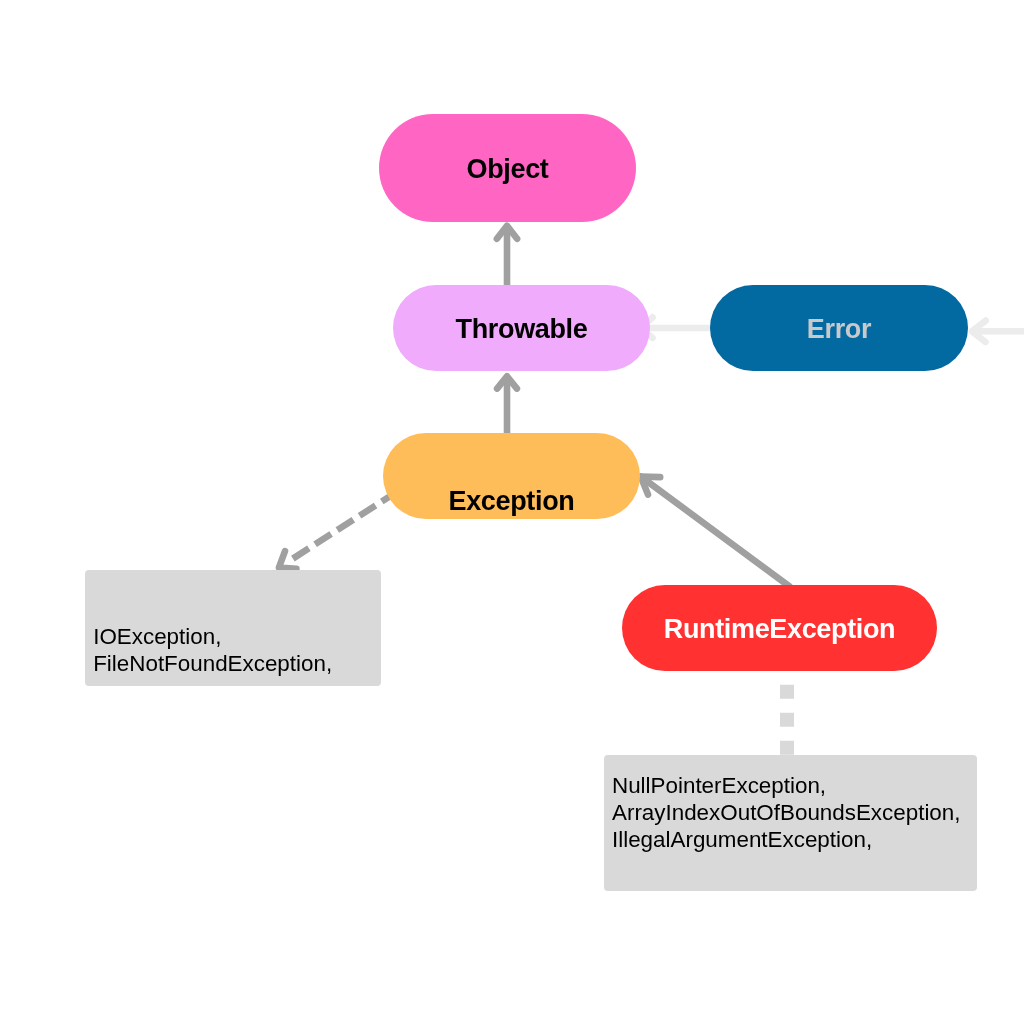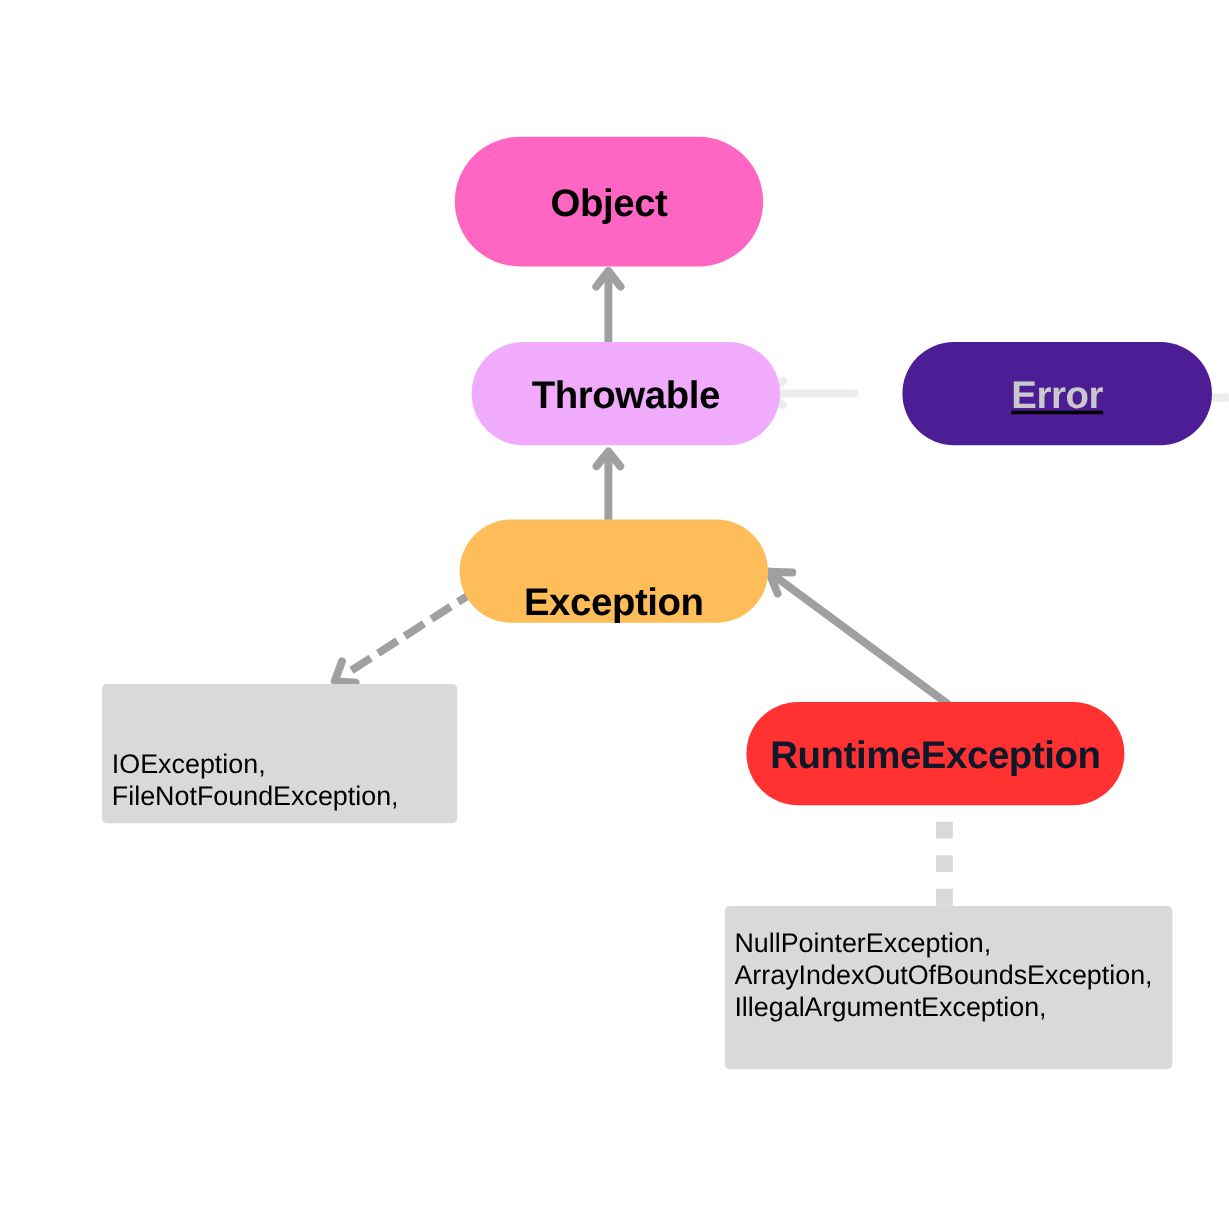--- a/index.html
+++ b/index.html
@@ -4,21 +4,21 @@
 <title>Java Exception Hierarchy</title>
 <style>
   html,body{margin:0;padding:0;}
   body{width:1024px;height:1024px;background:#ffffff;overflow:hidden;
        font-family:"Liberation Sans",sans-serif;
        }
   #stage{position:relative;width:1024px;height:1024px;}
   svg.layer{position:absolute;left:0;top:0;width:1024px;height:1024px;}
   .node{position:absolute;display:flex;align-items:center;justify-content:center;box-sizing:border-box;}
   .pill{border-radius:999px;}
-  .pill span{display:inline-block;font-size:32px;transform:translate3d(0,1.2px,0);font-weight:bold;color:#000;letter-spacing:-0.35px;}
+  .pill span{display:inline-block;font-size:27px;transform:translate3d(0,1.2px,0);font-weight:bold;color:#000;letter-spacing:-0.35px;}
   .note{position:absolute;background:#d9d9d9;border-radius:4px;box-sizing:border-box;}
   .note .lines{position:absolute;transform:translateZ(0);left:8.2px;top:17.8px;font-size:22.4px;line-height:26.8px;color:#000;white-space:nowrap;}
   #note-unchecked .lines{left:8px;top:18.2px;}
 </style>
 </head>
 <body>
 
 <div id="stage">
 
   <svg class="layer" viewBox="0 0 1024 1024">
@@ -62,30 +62,30 @@
   </svg>
 
   <div class="node pill" id="n-object" style="left: 379px; top: 114px; width: 257px; height: 108px; background: rgb(255, 102, 196);">
     <span style="color: rgb(0, 0, 0);">Object</span>
   </div>
 
   <div class="node pill" id="n-throwable" style="left: 393px; top: 285px; width: 257px; height: 86px; background: #f0abfc;">
     <span style="color: rgb(0, 0, 0);">Throwable</span>
   </div>
 
-  <div class="node pill" id="n-error" style="left: 752px; top: 285px; width: 258px; height: 86px; background: #4c1d95; text-decoration: underline;">
+  <div class="node pill" id="n-error" style="left: 710px; top: 285px; width: 258px; height: 86px; background: #0369a1;">
     <span style="color: rgb(201, 201, 203);">Error</span>
   </div>
 
   <div class="node pill" id="n-exception" style="left: 383px; top: 433px; width: 257px; height: 86px; background: rgb(255, 189, 89);">
     <span style="color: rgb(0, 0, 0); margin-top: 48px;">Exception</span>
   </div>
 
   <div class="node pill" id="n-runtime" style="left: 622px; top: 585px; width: 315px; height: 86px; background: rgb(255, 49, 49);">
-    <span style="color: #0f172a;">RuntimeException</span>
+    <span style="color: #ffffff;">RuntimeException</span>
   </div>
 
   <div class="note" id="note-checked" style="left: 85px; top: 570px; width: 296px; height: 116px; background: rgb(217, 217, 217);">
     <div class="lines" style="color: rgb(0, 0, 0); margin-top: 36px;">
       <div>IOException,</div>
       <div>FileNotFoundException,</div>
     </div>
   </div>
 
   <div class="note" id="note-unchecked" style="left: 604px; top: 755px; width: 373px; height: 136px; background: rgb(217, 217, 217);">

